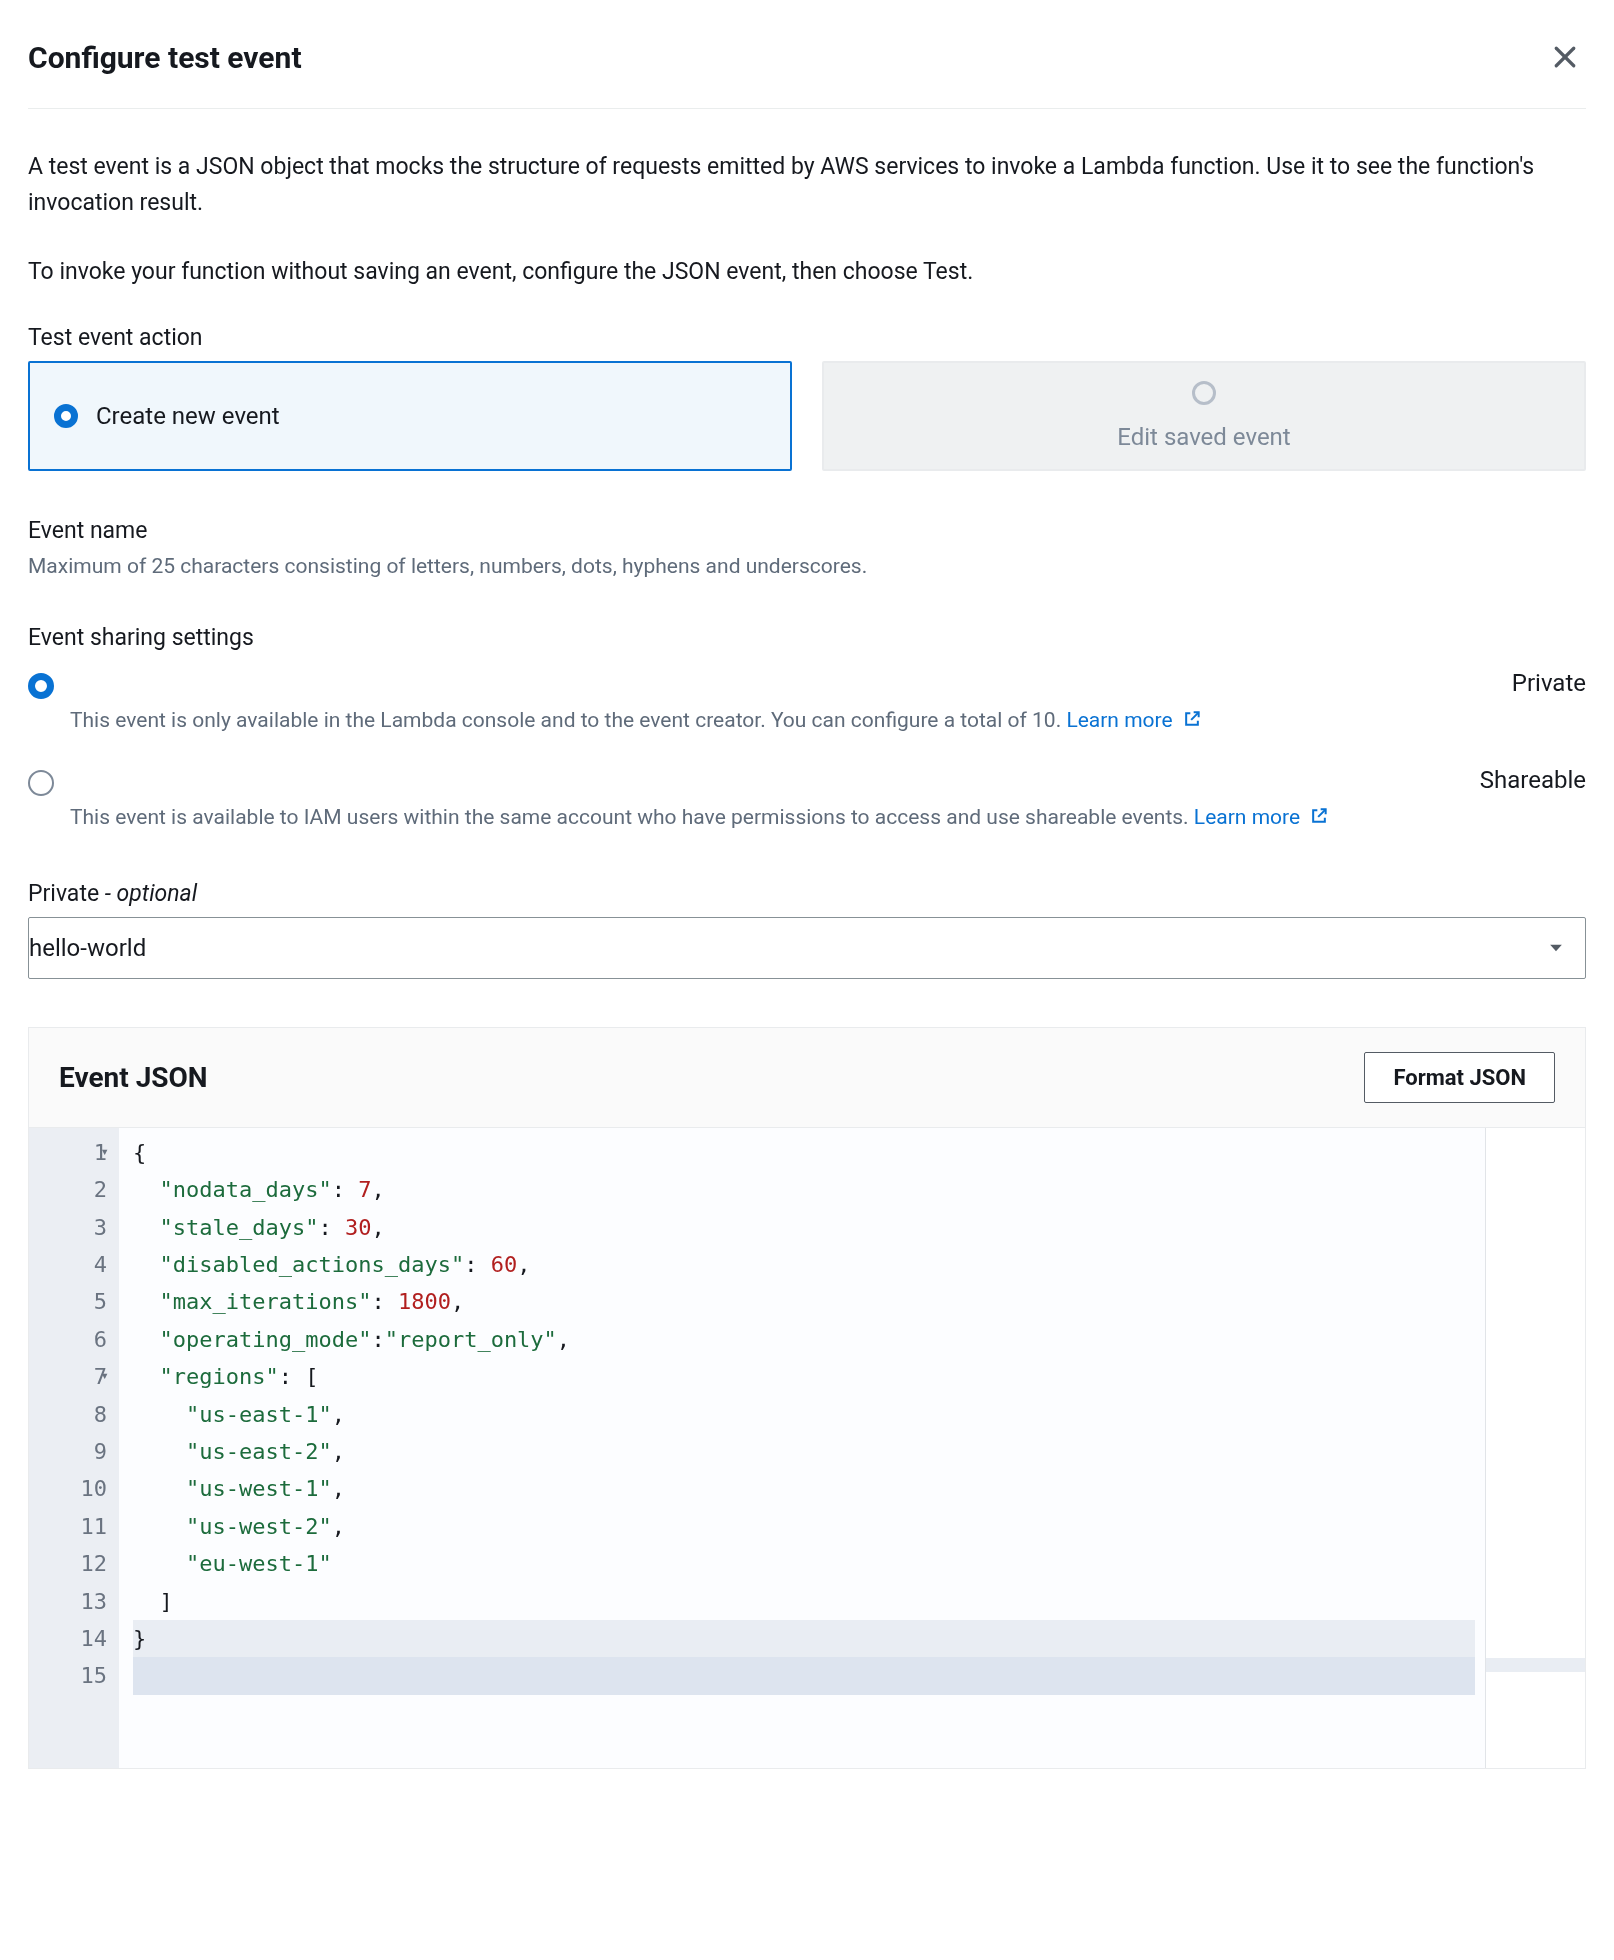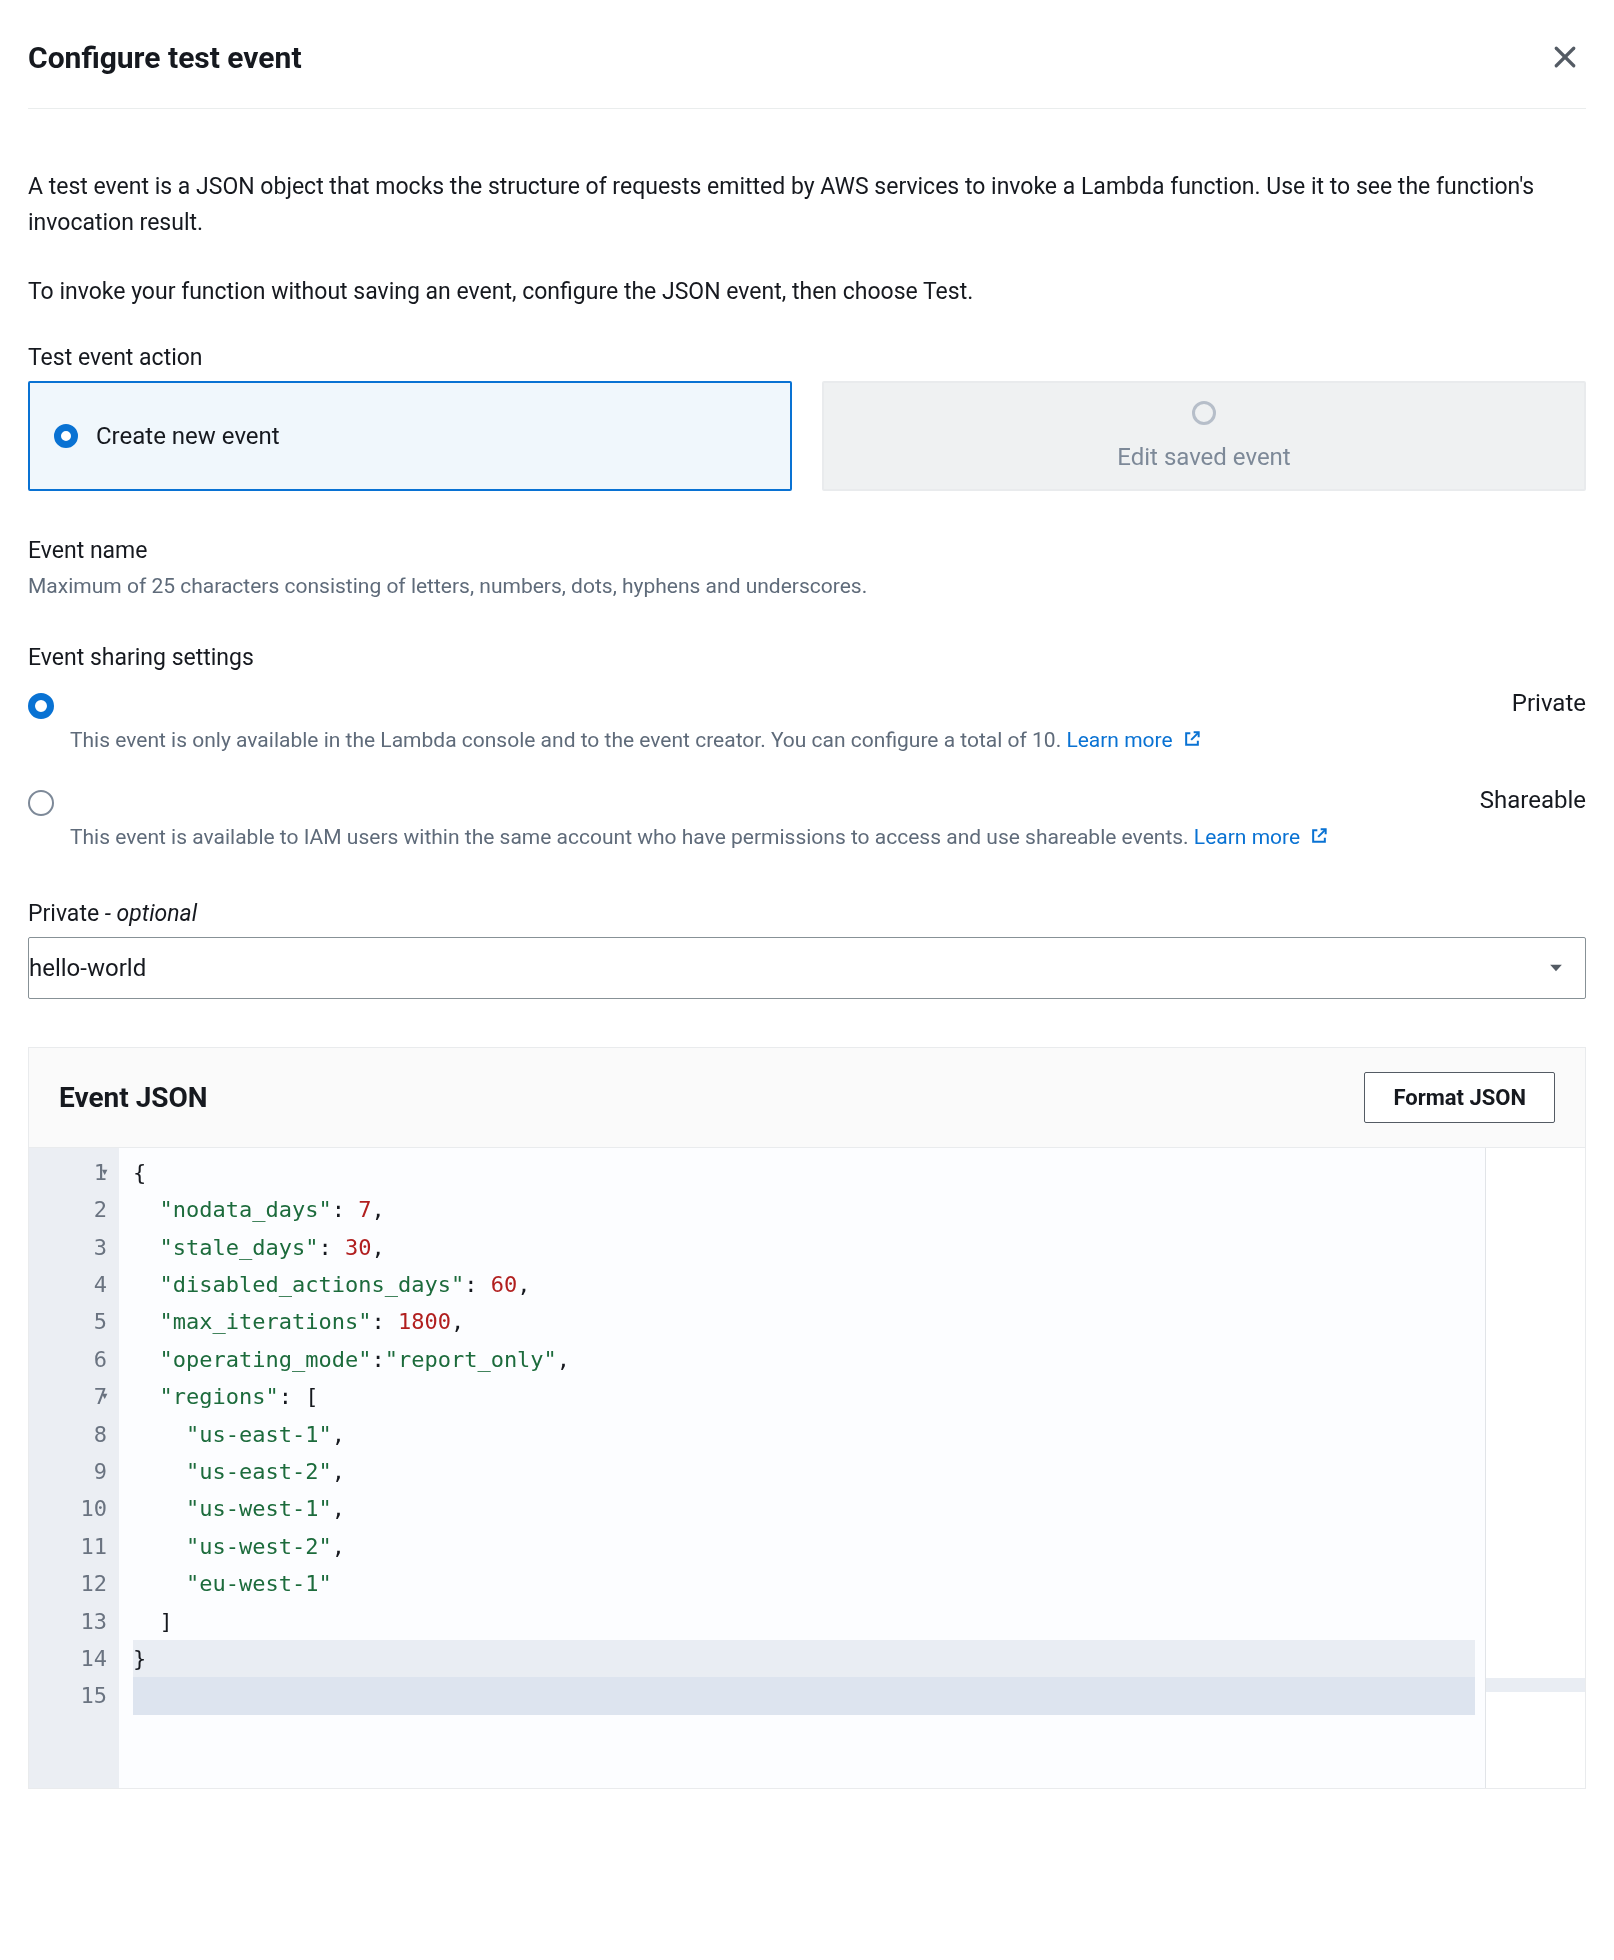--- a/index.html
+++ b/index.html
@@ -26,21 +26,21 @@
     color:#16191f;
   }
   .close-btn {
     background:none;
     border:none;
     cursor:pointer;
     padding:6px;
     color:#545b64;
   }
   .close-btn svg { display:block; }
-  .intro { margin-top:60px; line-height:1.55; color:#16191f; }
+  .intro { margin-top:40px; line-height:1.55; color:#16191f; }
   .intro p { margin:0 0 34px 0; }
   .section-label { margin:0 0 10px 0; color:#16191f; }
   .seg-row { display:flex; gap:30px; }
   .seg {
     flex:1 1 0;
     border:2px solid #0972d3;
     background:#f0f7fc;
     padding:18px 24px;
     display:flex;
     align-items:center;

